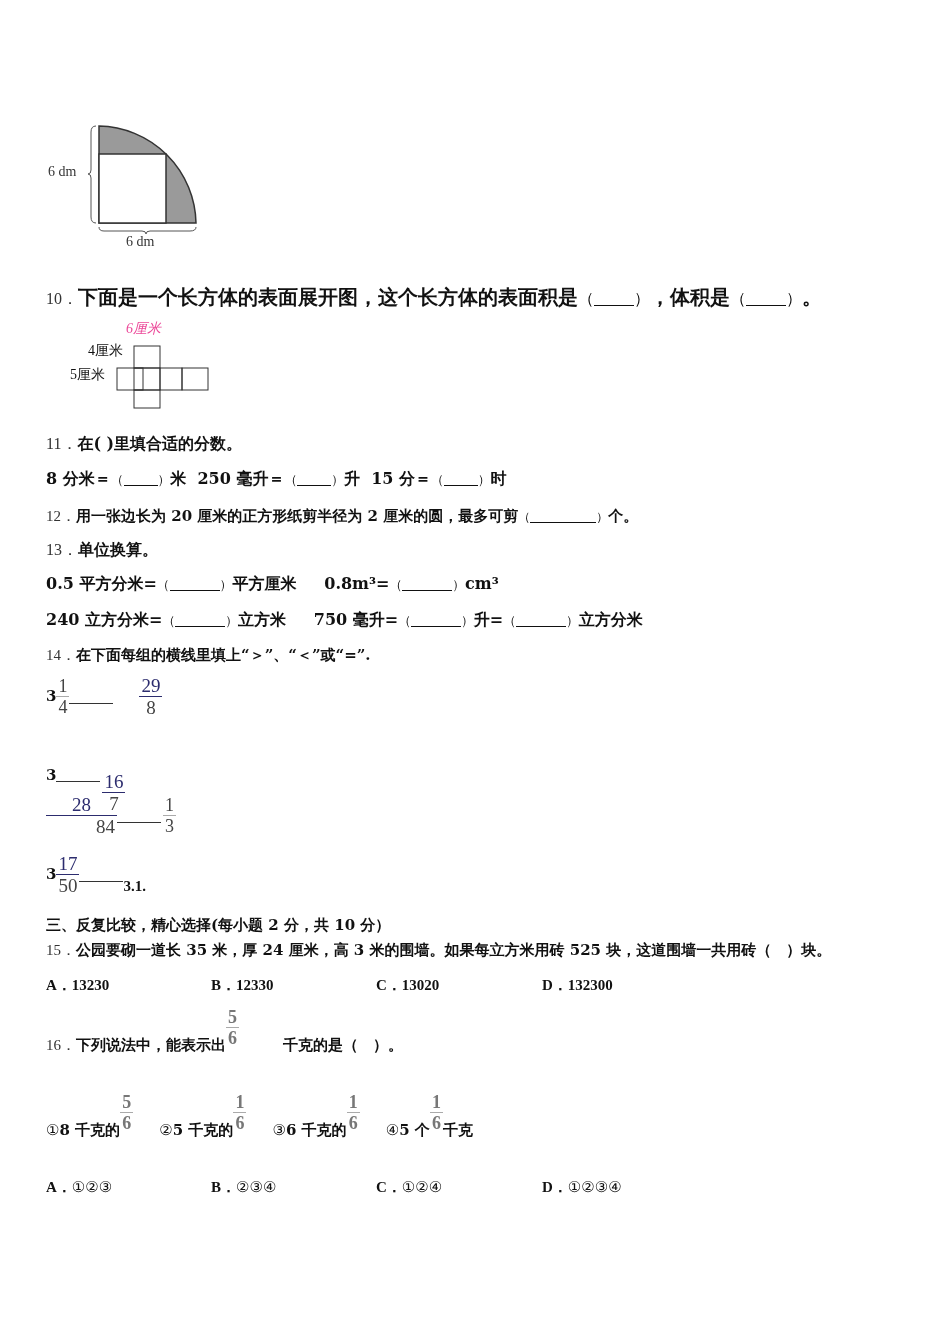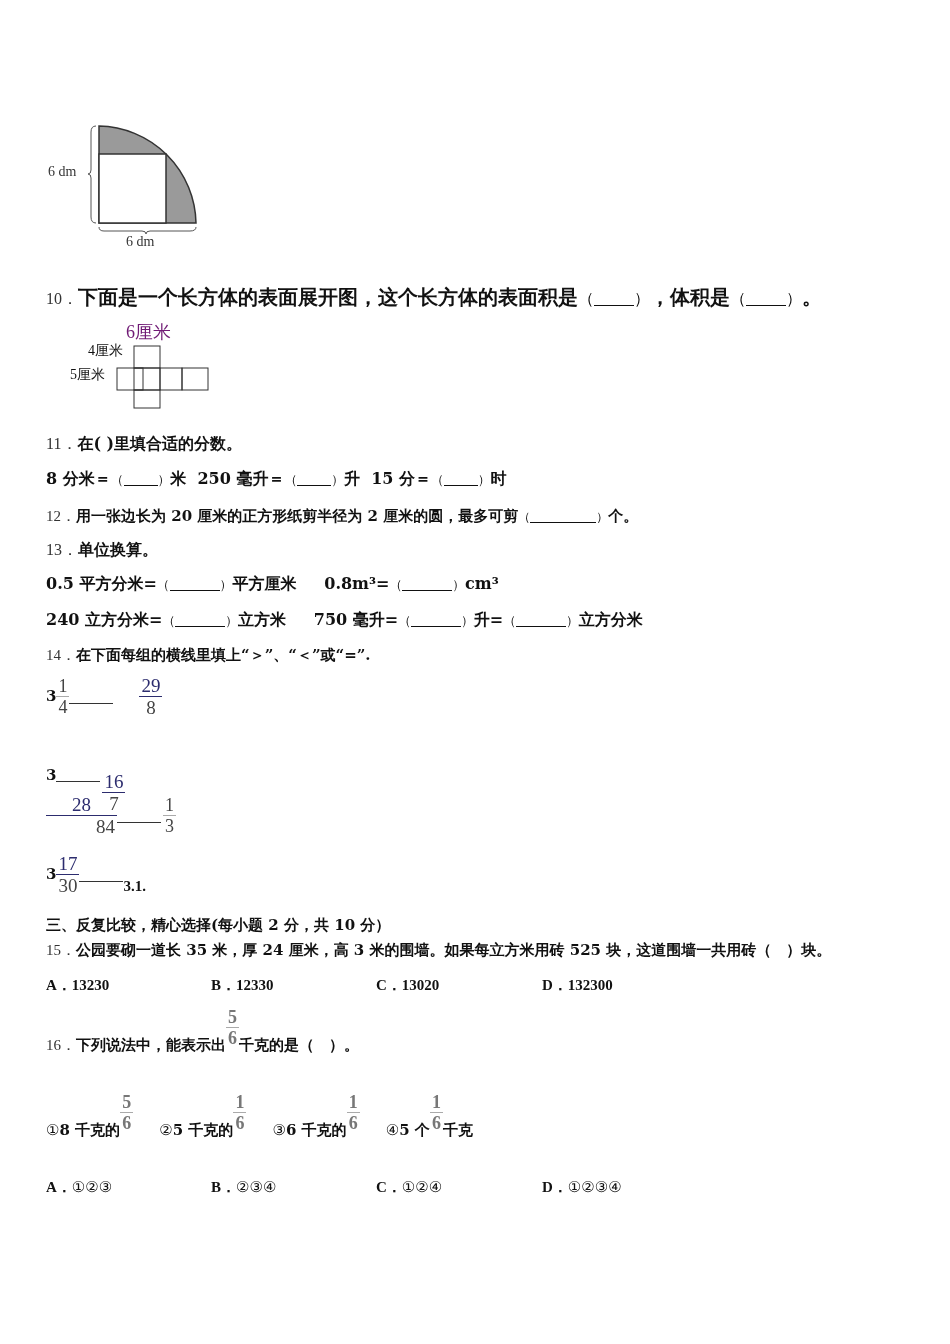--- a/index.html
+++ b/index.html
@@ -46,21 +46,21 @@
 
 <div class="abs" style="left:64px; top:320px; width:160px; height:90px;">
   <svg width="160" height="90" viewBox="0 0 160 90">
     <rect x="70" y="26" width="26" height="22" fill="none" stroke="#333" stroke-width="1"></rect>
     <rect x="53" y="48" width="26" height="22" fill="none" stroke="#333" stroke-width="1"></rect>
     <rect x="70" y="48" width="26" height="22" fill="none" stroke="#333" stroke-width="1"></rect>
     <rect x="96" y="48" width="22" height="22" fill="none" stroke="#333" stroke-width="1"></rect>
     <rect x="118" y="48" width="26" height="22" fill="none" stroke="#333" stroke-width="1"></rect>
     <rect x="70" y="70" width="26" height="18" fill="none" stroke="#333" stroke-width="1"></rect>
   </svg>
-  <span class="abs num" style="left:62px; top:0px; font-size:18px; color:#701a75;">6厘米</span>
+  <span class="abs num" style="left:62px; top:0px; font-size:14px; color:#ec4899;font-style:italic;">6厘米</span>
   <span class="abs num" style="left:24px; top:22px; font-size:14px; color:#111;">4厘米</span>
   <span class="abs num" style="left:6px; top:46px; font-size:14px; color:#111;">5厘米</span>
 </div>
 
 <div class="abs std b" style="left:46px; top:434px;">
   <span class="num">11．</span><span>在( )里填合适的分数。</span>
 </div>
 <div class="abs std b" style="left:46px; top:469px;">
   <span>8 分米＝</span><span class="paren">（</span><span class="blank" style="width:34px;"></span><span class="paren">）</span><span>米</span>&nbsp;
   <span>250 毫升＝</span><span class="paren">（</span><span class="blank" style="width:34px;"></span><span class="paren">）</span><span>升</span>&nbsp;
@@ -116,40 +116,40 @@
       <span class="n">1</span>
       <span class="bar"></span>
       <span class="d">3</span>
     </span>
 </div>
 
 <div class="abs" style="left:46px; top:854px; font-size:15px;">
   <span class="b">3</span><span class="frac fblue">
       <span class="n">17</span>
       <span class="bar"></span>
-      <span class="d" style="color:#444;">30</span>
+      <span class="d" style="color:#444;">50</span>
     </span><span class="cmp-line" style="width:44px; margin-top:14px;"></span><span class="b" style="vertical-align:-12px; font-family:'Liberation Serif', serif;">3.1.</span>
 </div>
 
 <div class="abs sm" style="left:46px; top:916px; font-weight:bold;">三、反复比较，精心选择(每小题 2 分，共 10 分）</div>
 
 <div class="abs sm b" style="left:46px; top:941px;">
   <span class="num">15．</span><span>公园要砌一道长 35 米，厚 24 厘米，高 3 米的围墙。如果每立方米用砖 525 块，这道围墙一共用砖（　）块。</span>
 </div>
 <div class="opt" style="left:46px; top:976px;"><span>A．</span><span>13230</span></div>
 <div class="opt" style="left:211px; top:976px;"><span>B．</span><span>12330</span></div>
 <div class="opt" style="left:376px; top:976px;"><span>C．</span><span>13020</span></div>
 <div class="opt" style="left:542px; top:976px;"><span>D．</span><span>132300</span></div>
 
 <div class="abs sm b" style="left:46px; top:1008px;">
   <span class="num" style="vertical-align:-18px;">16．</span><span style="vertical-align:-18px;">下列说法中，能表示出</span><span class="frac fgray">
       <span class="n">5</span>
       <span class="bar"></span>
       <span class="d">6</span>
-    </span><span style="vertical-align:-18px;">千克的是（　）。</span>
+    </span><span style="vertical-align:-18px;margin-left:44px;">千克的是（　）。</span>
 </div>
 
 <div class="abs sm b" style="left:46px; top:1093px;">
   <span><span class="circ" style="vertical-align:-18px;">①</span><span style="vertical-align:-18px;">8 千克的</span><span class="frac fgray">
         <span class="n">5</span>
         <span class="bar"></span>
         <span class="d">6</span>
       </span></span>&nbsp;&nbsp;&nbsp;&nbsp;
   <span><span class="circ" style="vertical-align:-18px;">②</span><span style="vertical-align:-18px;">5 千克的</span><span class="frac fgray">
         <span class="n">1</span>

